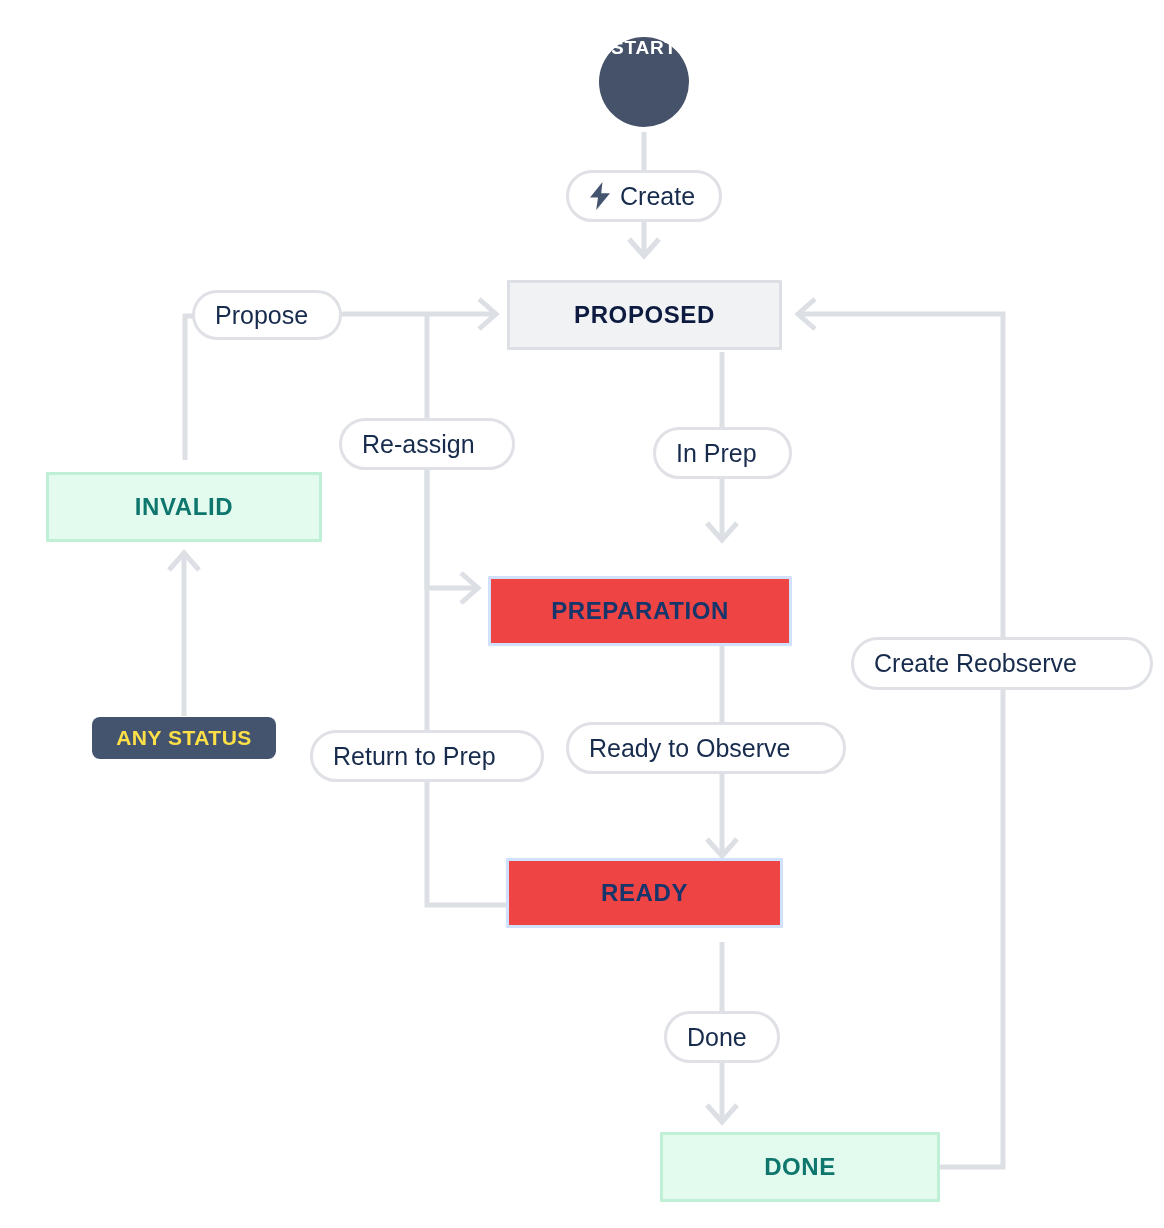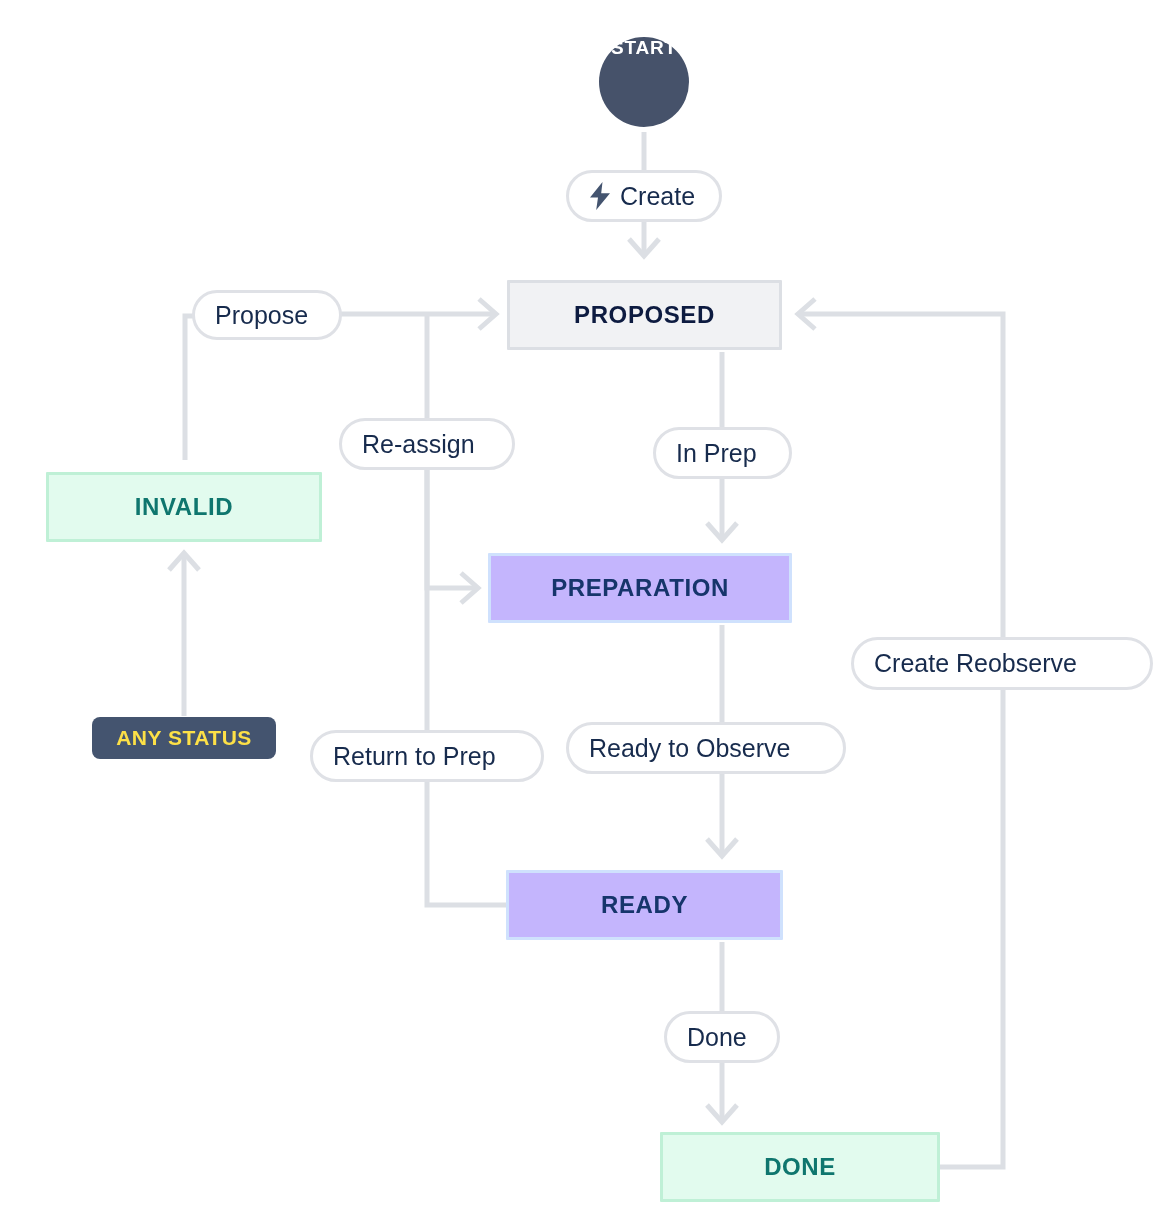--- a/index.html
+++ b/index.html
@@ -54,23 +54,24 @@
     letter-spacing: 0.6px;
     text-align: center;
     line-height: 1;
   }
   .node-gray {
     background: #f1f2f4;
     border-color: #dcdfe4;
     color: #0d1b40;
   }
   .node-blue {
-    background: #c4b5fd;
+    background: #ef4444;
     border-color: #cfe1fd;
     color: #16356b;
+    margin-top: 23px;
   }
   .node-green {
     background: #e2fbee;
     border-color: #bff0d6;
     color: #0f766e;
   }
 
   
   .start-node {
     position: absolute;
@@ -217,21 +218,21 @@
   </div>
 
   <div class="node node-green" style="left:46px; top:472px; width:276px; height:70px; font-size:24px;">
     <span>INVALID</span>
   </div>
 
   <div class="node node-blue" style="left:488px; top:553px; width:304px; height:70px; font-size:24px;">
     <span>PREPARATION</span>
   </div>
 
-  <div class="node node-blue" style="left:506px; top:870px; width:277px; height:70px; font-size:24px;">
+  <div class="node node-blue" style="left:506px; top:835px; width:277px; height:70px; font-size:24px;">
     <span>READY</span>
   </div>
 
   <div class="node node-green" style="left:660px; top:1132px; width:280px; height:70px; font-size:24px;">
     <span>DONE</span>
   </div>
 
   <div class="badge-dark" style="left:92px; top:717px; width:184px; height:42px;">
     <span>ANY STATUS</span>
   </div>

